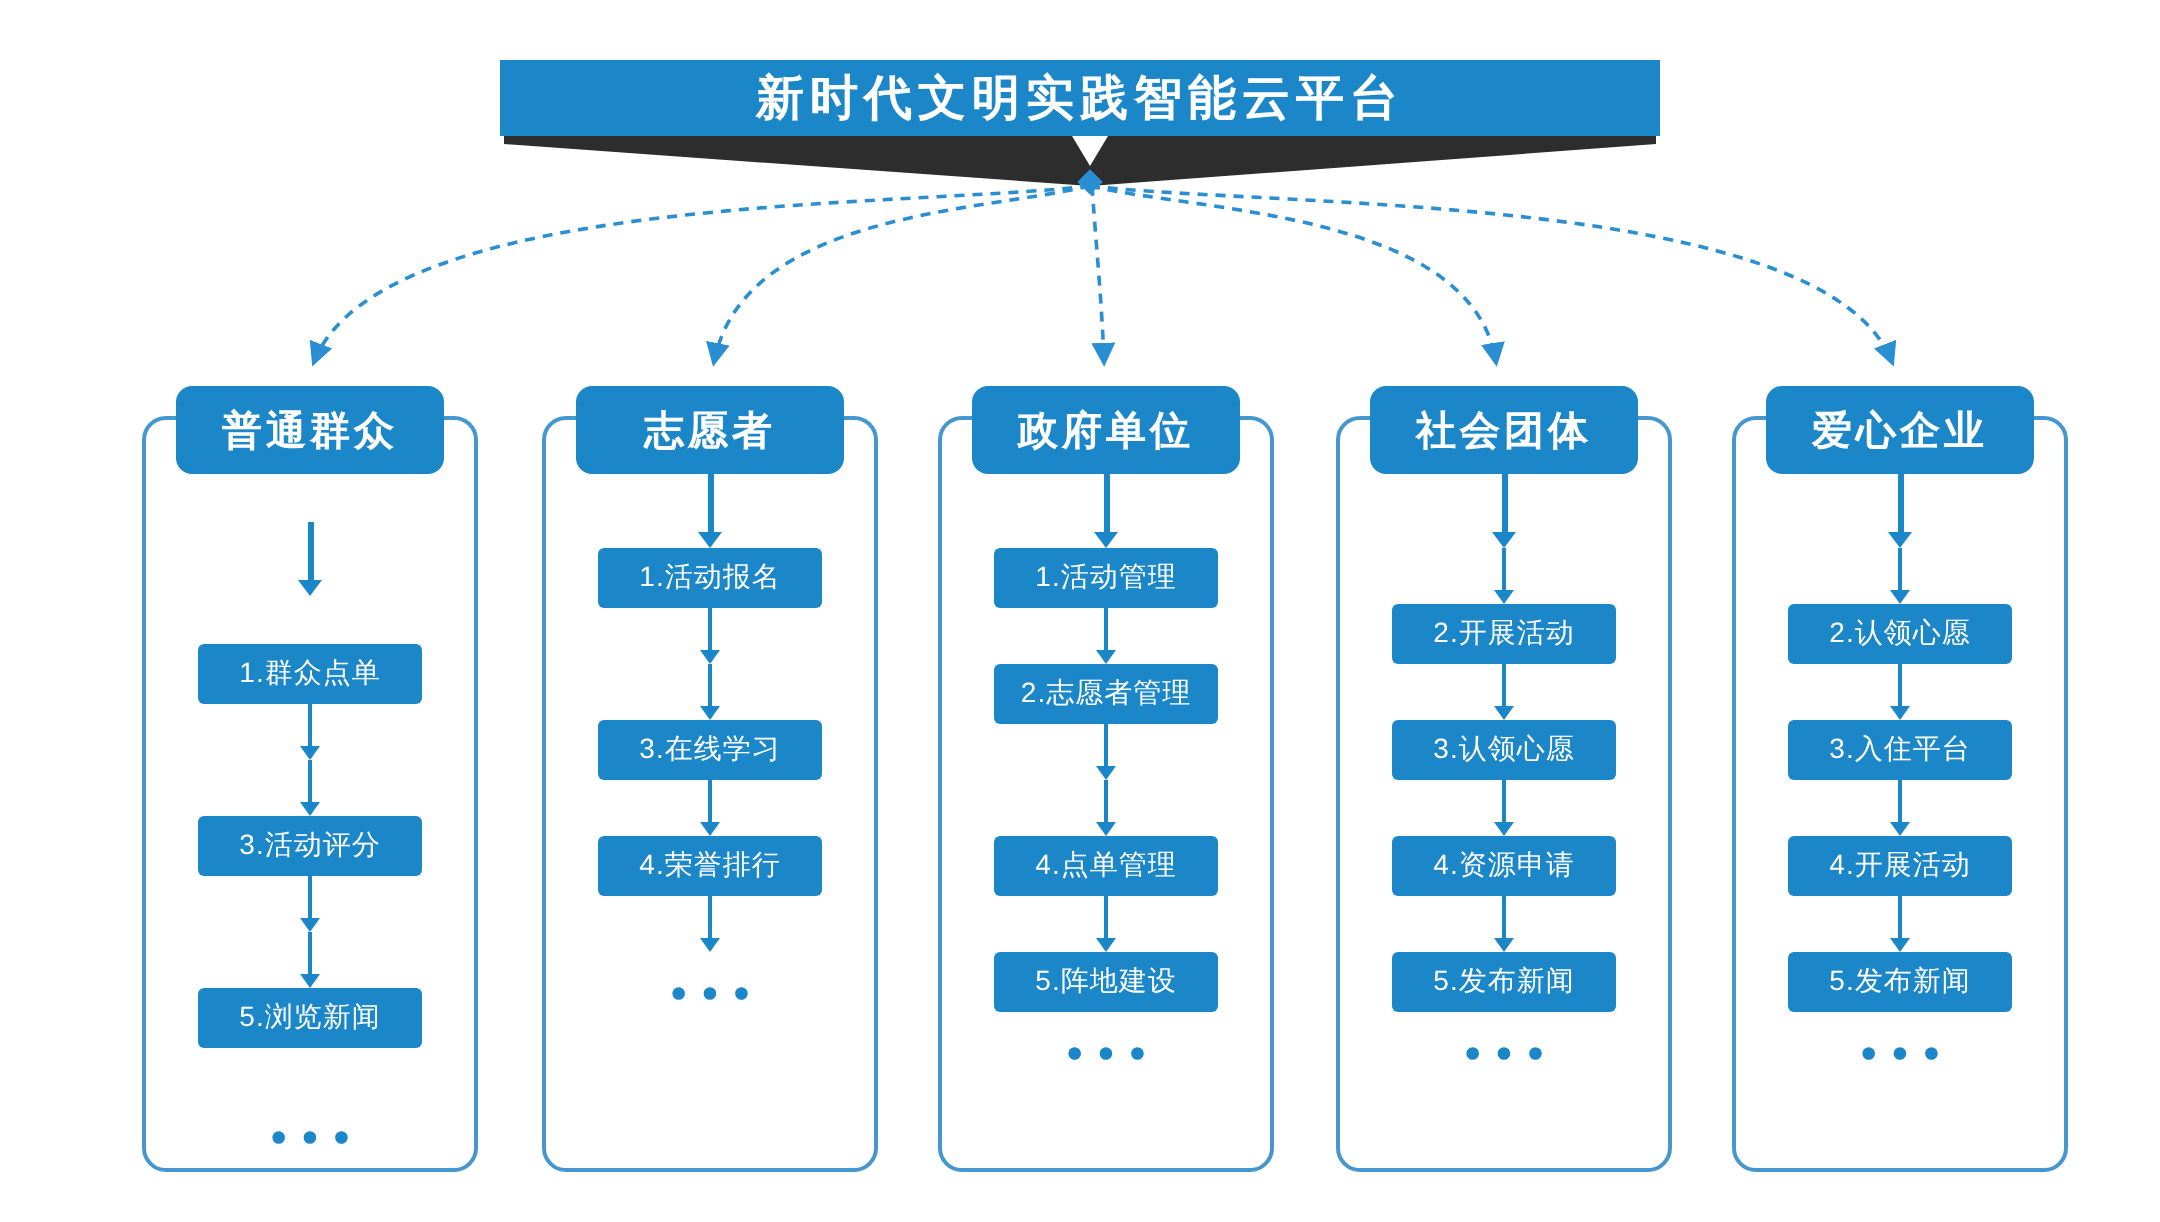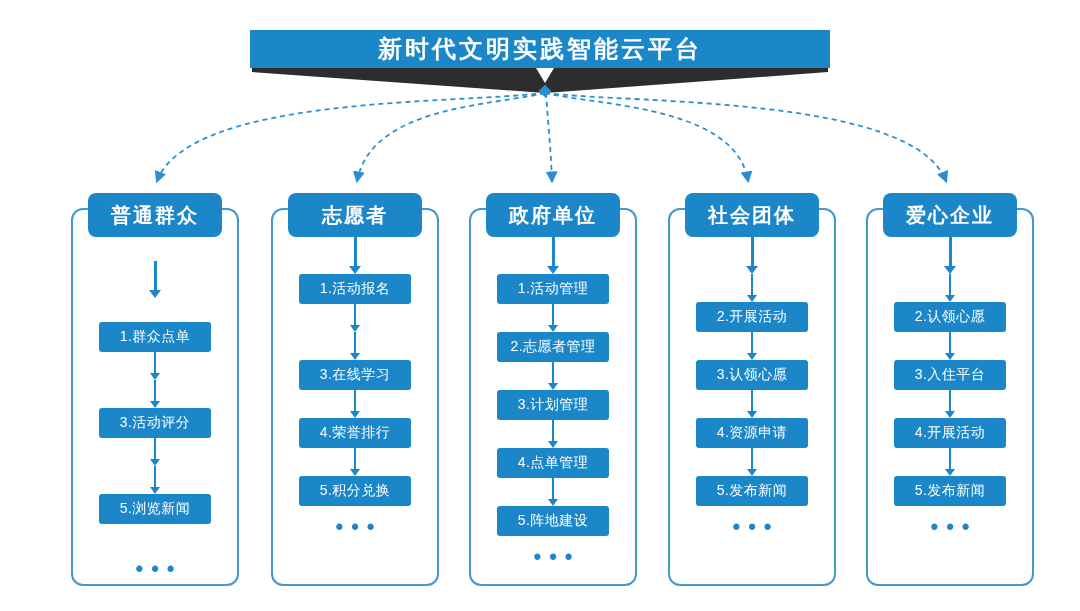--- a/index.html
+++ b/index.html
@@ -148,23 +148,20 @@
     <i class="shaft"></i>
     <i class="head"></i>
   </div>
           <div class="step-box">
     <span>4.荣誉排行</span>
   </div>
           <div class="v-arrow small">
     <i class="shaft"></i>
     <i class="head"></i>
   </div>
-          <div class="step-box">
-    <span>5.积分兑换</span>
-  </div>
         </div>
     <div class="dots">•••</div>
   </div>
       <div class="column" style="left: 469px;">
     <div class="outline"></div>
     <div class="col-header">
       <span>政府单位</span>
     </div>
     <div class="v-arrow long">
       <i class="shaft"></i>
@@ -178,23 +175,20 @@
     <i class="shaft"></i>
     <i class="head"></i>
   </div>
           <div class="step-box">
     <span>2.志愿者管理</span>
   </div>
           <div class="v-arrow small">
     <i class="shaft"></i>
     <i class="head"></i>
   </div>
-          <div class="step-box">
-    <span>3.计划管理</span>
-  </div>
           <div class="v-arrow small">
     <i class="shaft"></i>
     <i class="head"></i>
   </div>
           <div class="step-box">
     <span>4.点单管理</span>
   </div>
           <div class="v-arrow small">
     <i class="shaft"></i>
     <i class="head"></i>

